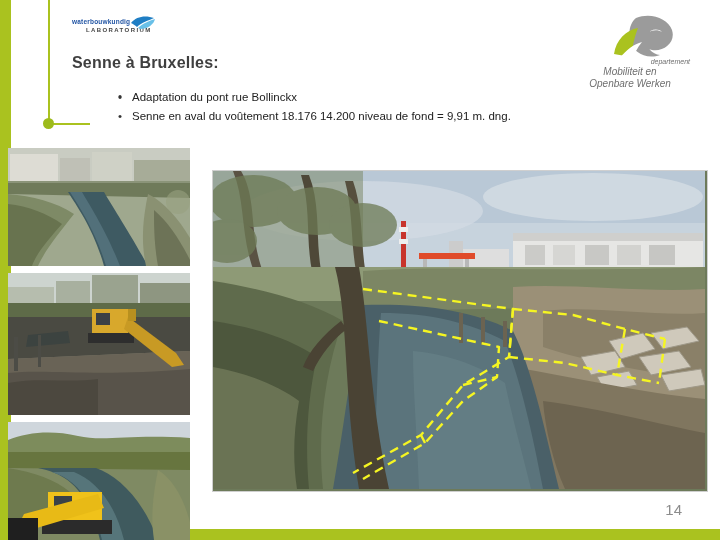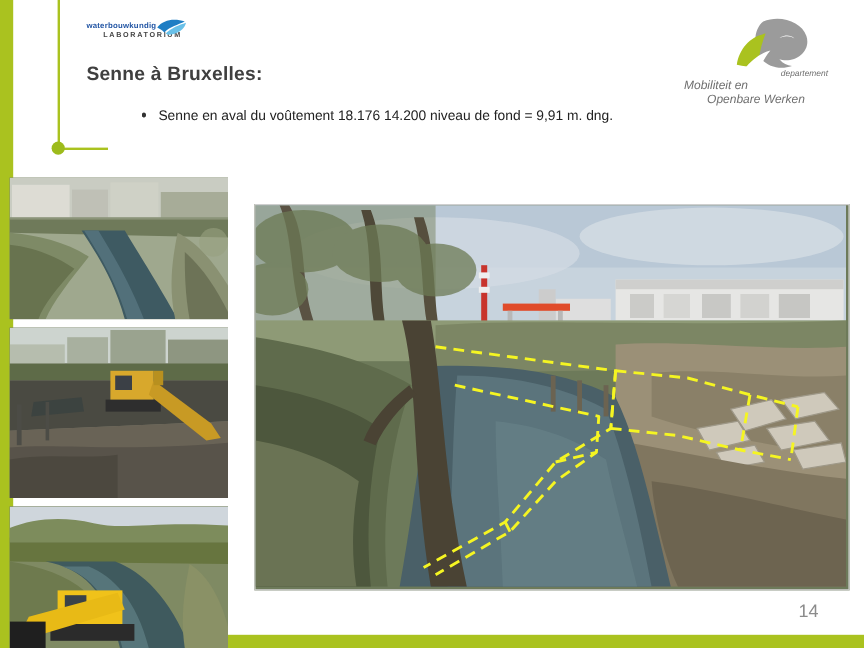--- a/index.html
+++ b/index.html
@@ -110,21 +110,21 @@
     width: 120px;
     text-align: right;
   }
   .logo-dep .dep-l2 {
     position: absolute;
     right: 2px; top: 52px;
     font-size: 10px;
     color: #6f6f6f;
     font-style: italic;
     width: 120px;
-    text-align: left;
+    text-align: center;
   }
   .logo-dep .dep-l3 {
     position: absolute;
     right: 2px; top: 64px;
     font-size: 10px;
     color: #6f6f6f;
     font-style: italic;
     width: 120px;
     text-align: center;
   }
@@ -219,20 +219,21 @@
   </div>
 
   <div class="slide-title">Senne à Bruxelles:</div>
 
   <div class="bullets">
     <div class="bullet underlined">
       <span class="mark">•</span>
     </div>
     <div class="bullet">
       <span class="mark">•</span>
+      <span class="txt">Adaptation du pont rue Bollinckx</span>
     </div>
     <div class="bullet">
       <span class="mark">•</span>
       <span class="txt">Senne en aval du voûtement 18.176 14.200  niveau de fond = 9,91 m. dng.</span>
     </div>
   </div>
 
   <div class="photo photo-left-1">
     <svg width="182" height="118" viewBox="0 0 182 118">
       <rect x="0" y="0" width="182" height="118" fill="#9fa88e"></rect>

